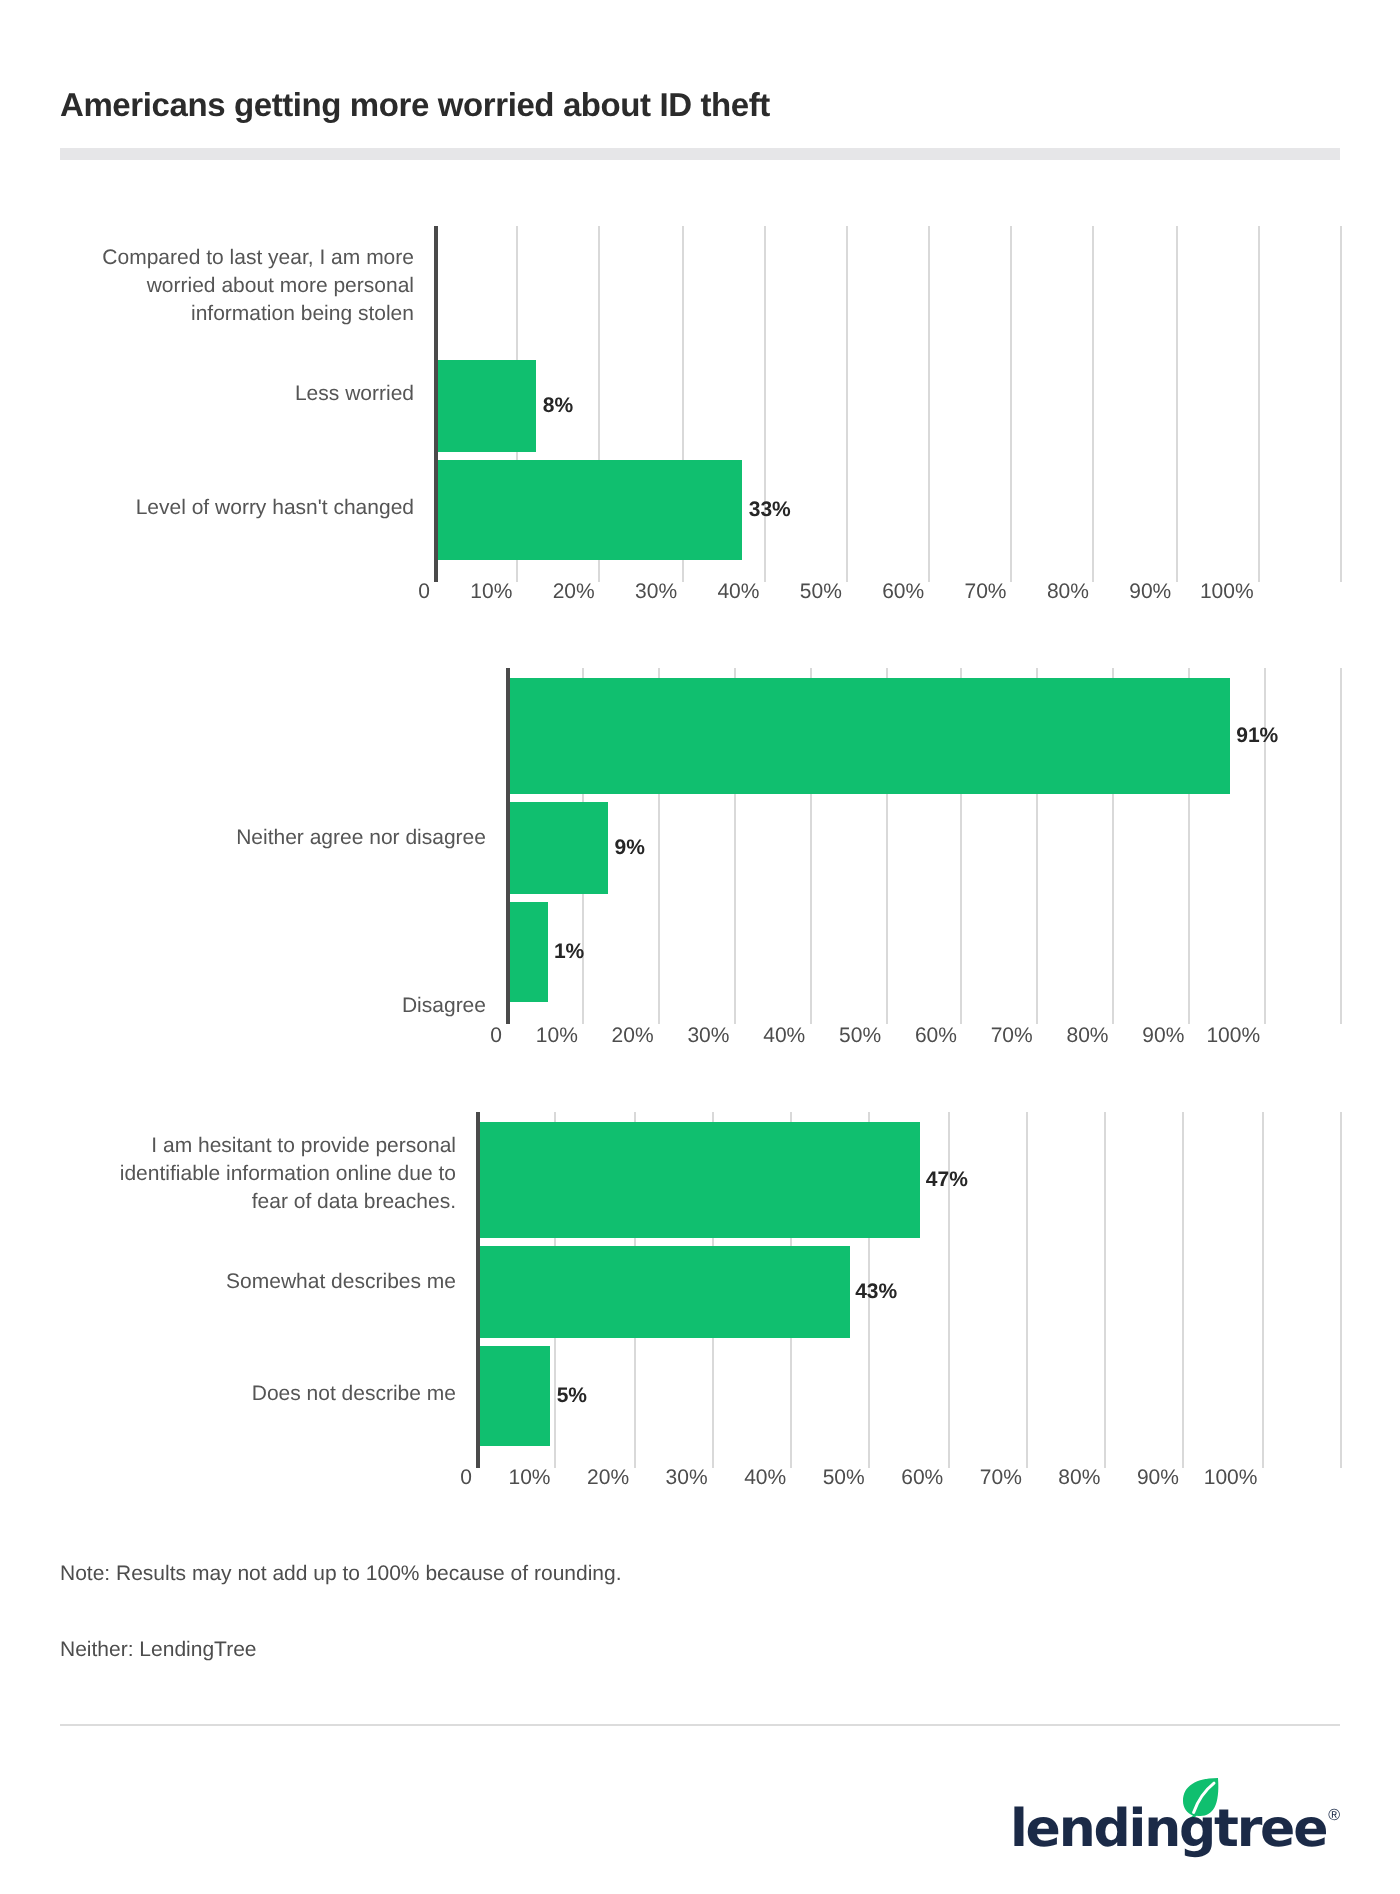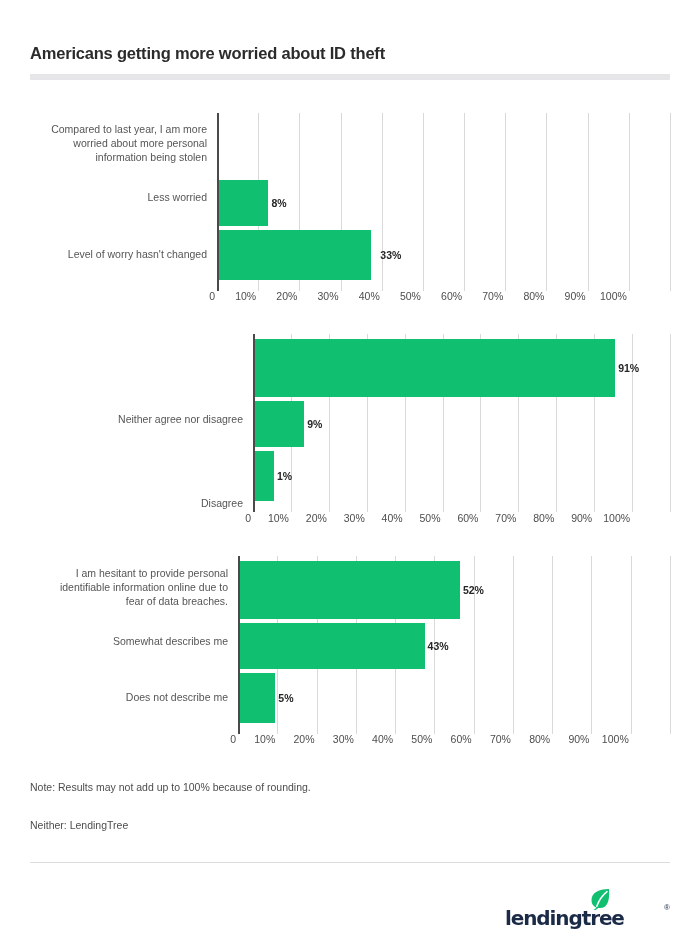--- a/index.html
+++ b/index.html
@@ -140,21 +140,21 @@
     position: absolute;
     left: 505px;
     top: 888px;
     width: 165px;
     height: 42px;
   }
   .logo-text {
     position: absolute;
     left: 0;
     bottom: 0;
-    font-size: 20px;
+    font-size: 26px;
     font-weight: bold;
     color: #1b2a47;
     letter-spacing: -1.1px;
     font-family: "DejaVu Sans", sans-serif;
   }
   .logo-tm {
     position: absolute;
     right: 0;
     bottom: 18px;
     font-size: 8px;
@@ -191,21 +191,21 @@
           <div class="gridline" style="left: 411.818px; height: 178px;"></div>
           <div class="gridline" style="left: 453px; height: 178px;"></div>
         </div>
         <div class="axis-line" style="height: 178px;"></div>
         <div class="bar-row" style="top: 67px; height: 46px;">
           <div class="bar" style="width: 49.4182px;"></div>
           <div class="bar-value" style="left: 54.4182px;">8%</div>
         </div>
         <div class="bar-row" style="top: 117px; height: 50px;">
           <div class="bar" style="width: 152.373px;"></div>
-          <div class="bar-value" style="left: 157.373px; margin-left: 6px;">33%</div>
+          <div class="bar-value" style="left: 157.373px;">33%</div>
         </div>
       </div>
       <div class="cat-label" style="left: 22px; width: 185px; top: 9px;">Compared to last year, I am more
 worried about more personal
 information being stolen</div>
       <div class="cat-label" style="left: 22px; width: 185px; top: 77px;">Less worried</div>
       <div class="cat-label" style="left: 22px; width: 185px; top: 134px;">Level of worry hasn't changed</div>
       <div class="tick-row" style="top: 177px;">
         <div class="tick" style="left: 177px; width: 38px;">0</div>
         <div class="tick" style="left: 218.182px; width: 38px;">10%</div>
@@ -276,21 +276,21 @@
           <div class="gridline" style="left: 235.636px; height: 178px;"></div>
           <div class="gridline" style="left: 274.909px; height: 178px;"></div>
           <div class="gridline" style="left: 314.182px; height: 178px;"></div>
           <div class="gridline" style="left: 353.455px; height: 178px;"></div>
           <div class="gridline" style="left: 392.727px; height: 178px;"></div>
           <div class="gridline" style="left: 432px; height: 178px;"></div>
         </div>
         <div class="axis-line" style="height: 178px;"></div>
         <div class="bar-row" style="top: 5px; height: 58px;">
           <div class="bar" style="width: 219.927px;"></div>
-          <div class="bar-value" style="left: 224.927px;">52%</div>
+          <div class="bar-value" style="left: 224.927px;">47%</div>
         </div>
         <div class="bar-row" style="top: 67px; height: 46px;">
           <div class="bar" style="width: 184.582px;"></div>
           <div class="bar-value" style="left: 189.582px;">43%</div>
         </div>
         <div class="bar-row" style="top: 117px; height: 50px;">
           <div class="bar" style="width: 35.3455px;"></div>
           <div class="bar-value" style="left: 40.3455px;">5%</div>
         </div>
       </div>

